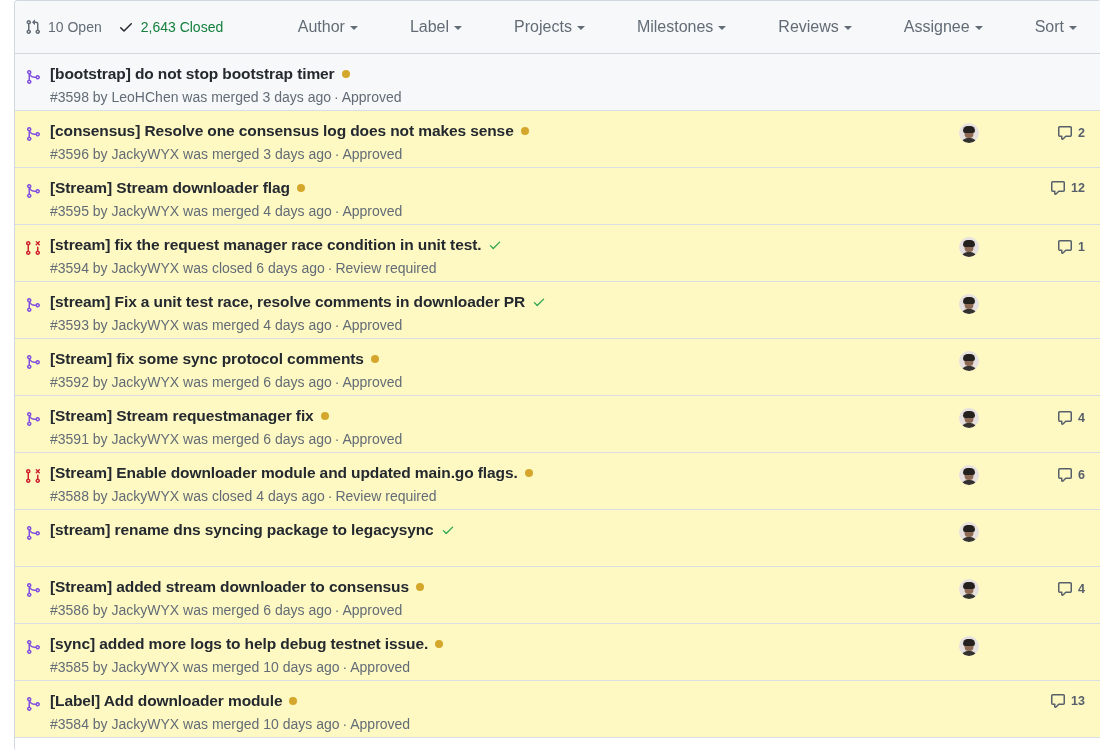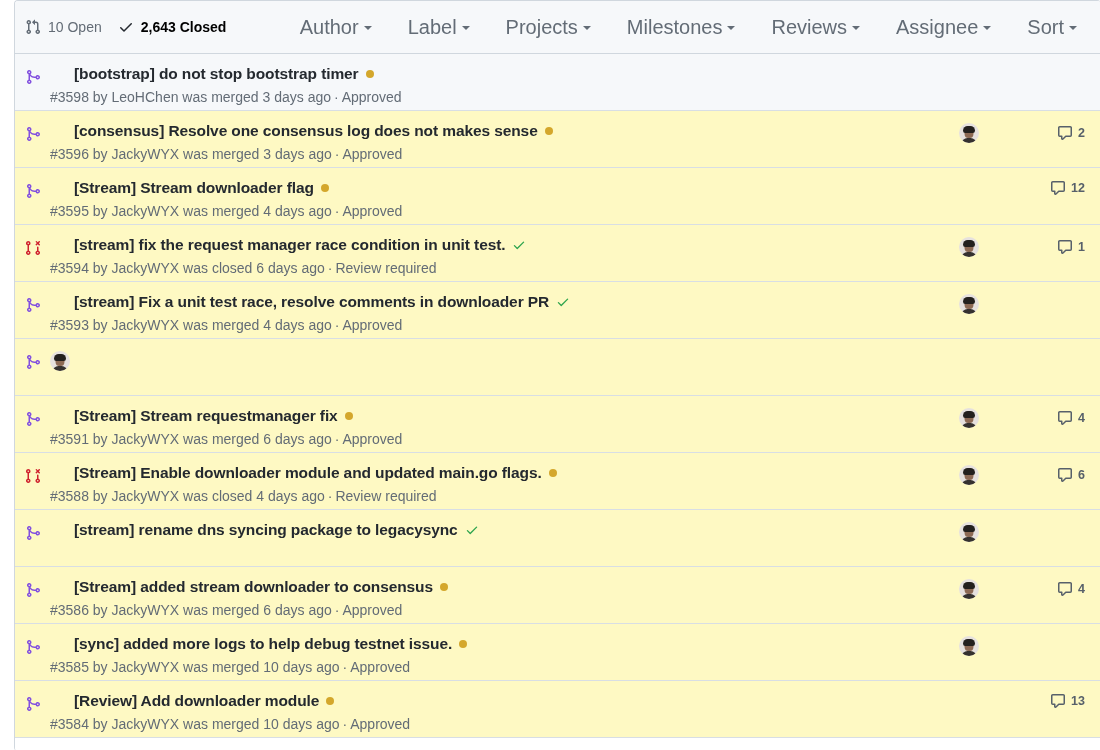--- a/index.html
+++ b/index.html
@@ -53,29 +53,29 @@
     font-size: 14px;
   }
   .state-filter {
     display: flex;
     align-items: center;
     gap: 7px;
     cursor: pointer;
     white-space: nowrap;
   }
   .state-filter.inactive { color: #636c76; font-weight: 400; }
-  .state-filter.active { color: #000000; font-weight: 700; text-align: center; }
+  .state-filter.active { color: #15803d; font-weight: 400; text-align: center; }
   .state-filter .ico { display: flex; align-items: center; }
 
   .filter-menus {
     margin-left: auto;
     display: flex;
     align-items: flex-end;
-    gap: 0px;
-    font-size: 20px;
+    gap: 16px;
+    font-size: 16px;
   }
   .filter-menu {
     display: flex;
     align-items: center;
     gap: 5px;
     color: #636c76;
     cursor: pointer;
     padding: 0 18px;
     white-space: nowrap;
   }
@@ -114,21 +114,20 @@
 
   .row-main {
     flex: 1 1 auto;
     min-width: 0;
   }
   .row-title-line {
     display: flex;
     align-items: center;
     gap: 7px;
     line-height: 20px;
-    margin-left: 24px;
   }
   .pr-title {
     font-size: 15.5px;
     font-weight: 700;
     color: #24292f;
     letter-spacing: -0.1px;
     cursor: pointer;
     white-space: nowrap;
   }
   .ci-dot {
@@ -432,20 +431,27 @@
             </div>
             <div class="comments-slot"></div>
           </div>
         </div>
         <div class="pr-row">
           <div class="row-icon">
             <svg width="16" height="16" viewBox="0 0 16 16" fill="#8250df">
               <path d="M5.45 5.154A4.25 4.25 0 0 0 9.25 7.5h1.378a2.251 2.251 0 1 1 0 1.5H9.25A5.734 5.734 0 0 1 5 7.123v3.505a2.25 2.25 0 1 1-1.5 0V5.372a2.25 2.25 0 1 1 1.95-.218ZM4.25 13.5a.75.75 0 1 0 0-1.5.75.75 0 0 0 0 1.5Zm8.5-4.5a.75.75 0 1 0 0-1.5.75.75 0 0 0 0 1.5ZM5 3.25a.75.75 0 1 0-1.5 0 .75.75 0 0 0 1.5 0Z"></path>
             </svg>
           </div>
+          <div class="row-main">
+            <div class="row-title-line">
+              <span class="pr-title">[Stream] fix some sync protocol comments</span>
+              <span class="ci-dot"></span>
+            </div>
+            <div class="pr-meta"><span class="num">#3592</span> by <span>JackyWYX</span> <span>was merged</span> <span>6 days ago</span><span class="sep">·</span><span>Approved</span></div>
+          </div>
           <div class="row-right">
             <div class="assignee-slot">
               <div class="avatar">
                 <span class="body"></span>
                 <span class="face"></span>
                 <span class="hair"></span>
               </div>
             </div>
             <div class="comments-slot"></div>
           </div>
@@ -601,21 +607,21 @@
           </div>
         </div>
         <div class="pr-row">
           <div class="row-icon">
             <svg width="16" height="16" viewBox="0 0 16 16" fill="#8250df">
               <path d="M5.45 5.154A4.25 4.25 0 0 0 9.25 7.5h1.378a2.251 2.251 0 1 1 0 1.5H9.25A5.734 5.734 0 0 1 5 7.123v3.505a2.25 2.25 0 1 1-1.5 0V5.372a2.25 2.25 0 1 1 1.95-.218ZM4.25 13.5a.75.75 0 1 0 0-1.5.75.75 0 0 0 0 1.5Zm8.5-4.5a.75.75 0 1 0 0-1.5.75.75 0 0 0 0 1.5ZM5 3.25a.75.75 0 1 0-1.5 0 .75.75 0 0 0 1.5 0Z"></path>
             </svg>
           </div>
           <div class="row-main">
             <div class="row-title-line">
-              <span class="pr-title">[Review] Add downloader module</span>
+              <span class="pr-title">[Label] Add downloader module</span>
               <span class="ci-dot"></span>
             </div>
             <div class="pr-meta"><span class="num">#3584</span> by <span>JackyWYX</span> <span>was merged</span> <span>10 days ago</span><span class="sep">·</span><span>Approved</span></div>
           </div>
           <div class="row-right">
             <div class="assignee-slot"></div>
             <div class="comments-slot">
               <span class="cbox">
                 <span style="display: flex;">
                   <svg width="16" height="16" viewBox="0 0 16 16" fill="#57606a">

